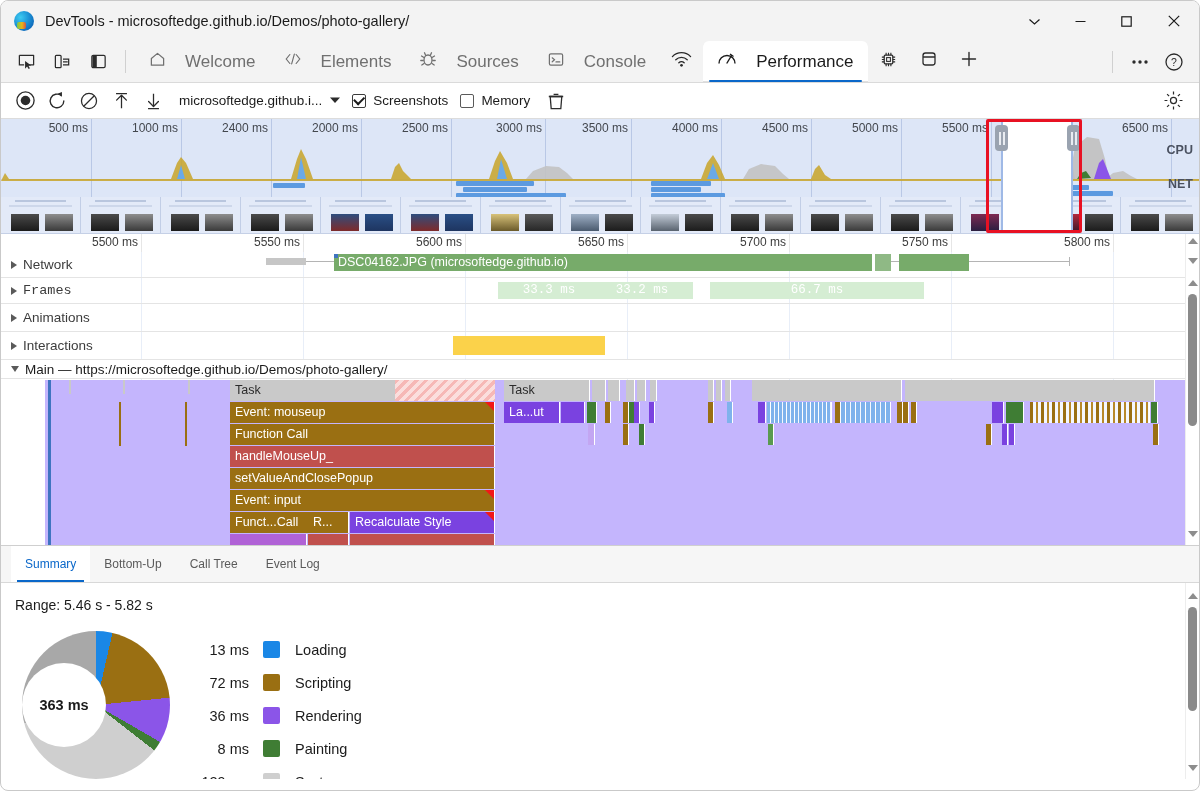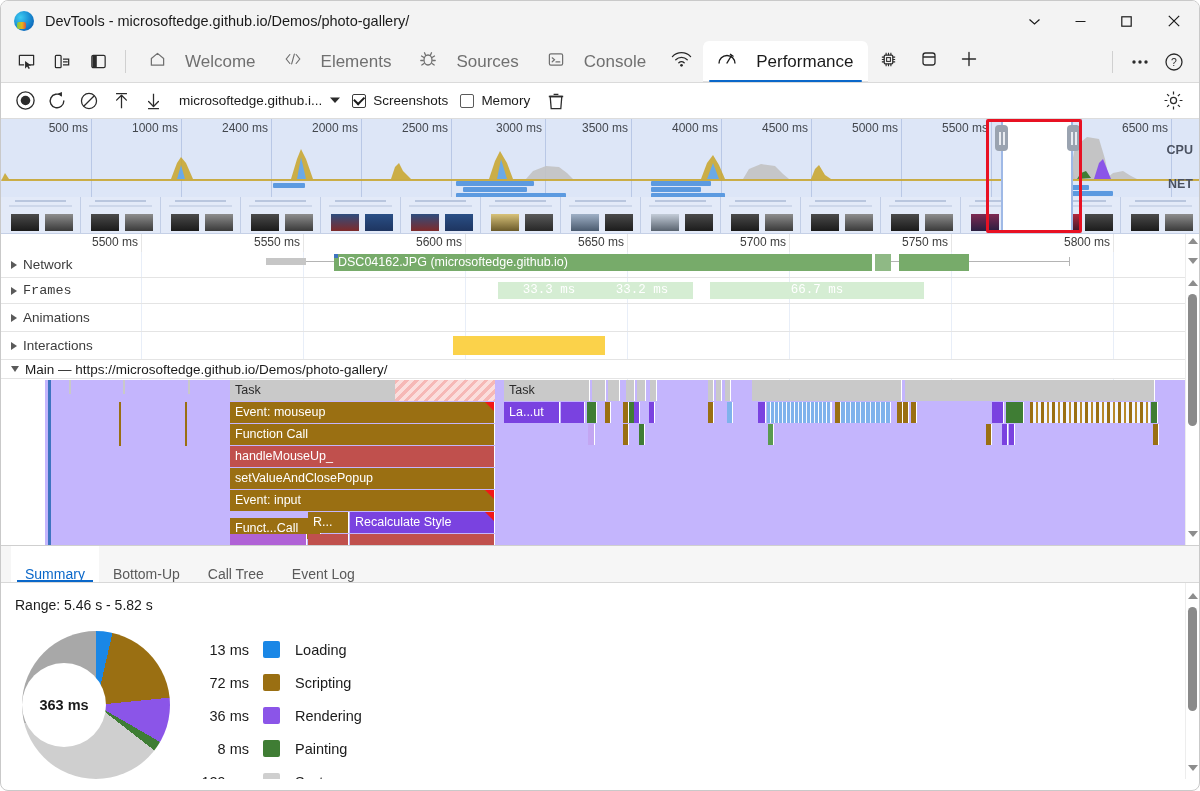--- a/index.html
+++ b/index.html
@@ -262,22 +262,22 @@
   .sarrow.up { border-bottom:6px solid #8d8d8d; }
   .sarrow.down { border-top:6px solid #8d8d8d; }
   .sthumb { width:9px; background:#8a8a8a; border-radius:5px; }
 
   
   .bottom-tabs {
     height: 37px; background:#f6f6f6; border-bottom:1px solid #d8d8d8;
     display:flex; align-items:stretch; padding-left:10px;
   }
   .btab {
-    display:flex; align-items:flex-end; padding:0 14px;
-    font-size:14px; color:#5a5a5a; position:relative;
+    display:flex; align-items:center; padding:0 14px;
+    font-size:12px; color:#5a5a5a; position:relative;
   }
   .btab.active { color:#0a67c9; background:#ffffff; }
   .btab.active::after {
     content:""; position:absolute; left:6px; right:6px; bottom:0; height:2.5px; background:#0a67c9;
   }
 
   
   .summary {
     position:relative; height: 196px; background:#ffffff; overflow:hidden;
   }
@@ -833,21 +833,21 @@
       <div class="fbar purple" style="left:957px; top:44px; width:6px;"></div>
       <div class="fbar purple" style="left:964px; top:44px; width:6px;"></div>
       <div class="fbar gold" style="left:1108px; top:44px; width:3px;"></div>
 
       <div class="fbar red" style="left:185px; top:66px; width:265px;"><span>handleMouseUp_</span></div>
 
       <div class="fbar gold warn" style="left:185px; top:110px; width:265px;"><span>Event: input</span></div>
 
       <div class="fbar gold" style="left:185px; top:88px; width:265px;"><span>setValueAndClosePopup</span></div>
 
-      <div class="fbar gold" style="left:185px; top:138px; width:91px;"><span>Funct...Call</span></div>
+      <div class="fbar gold" style="left:185px; top:132px; width:91px;"><span>Funct...Call</span></div>
       <div class="fbar gold" style="left:263px; top:132px; width:41px;"><span>R...</span></div>
       <div class="fbar purple warn" style="left:305px; top:132px; width:145px;"><span>Recalculate Style</span></div>
 
       <div class="fbar violet" style="left:185px; top:154px; width:77px;"></div>
       <div class="fbar red" style="left:263px; top:154px; width:41px;"></div>
       <div class="fbar red" style="left:305px; top:154px; width:145px;"></div>
 
       <div class="tick-mark" style="left:74px; top:22px; height:44px; background:#9a6f12;"></div>
       <div class="tick-mark" style="left:140px; top:22px; height:44px; background:#9a6f12;"></div>
       <div class="tick-mark" style="left:24px; top:0; height:14px; background:#c9c9c9;"></div>

